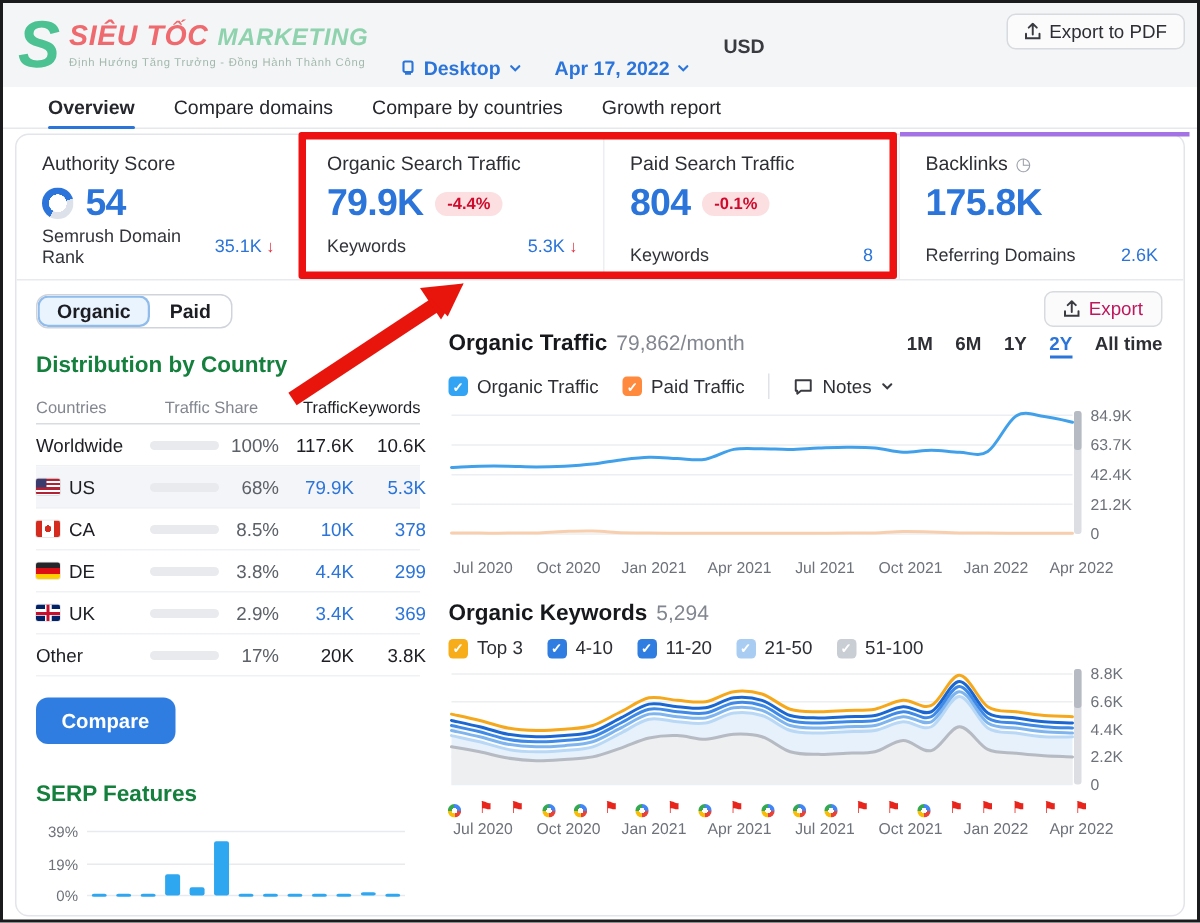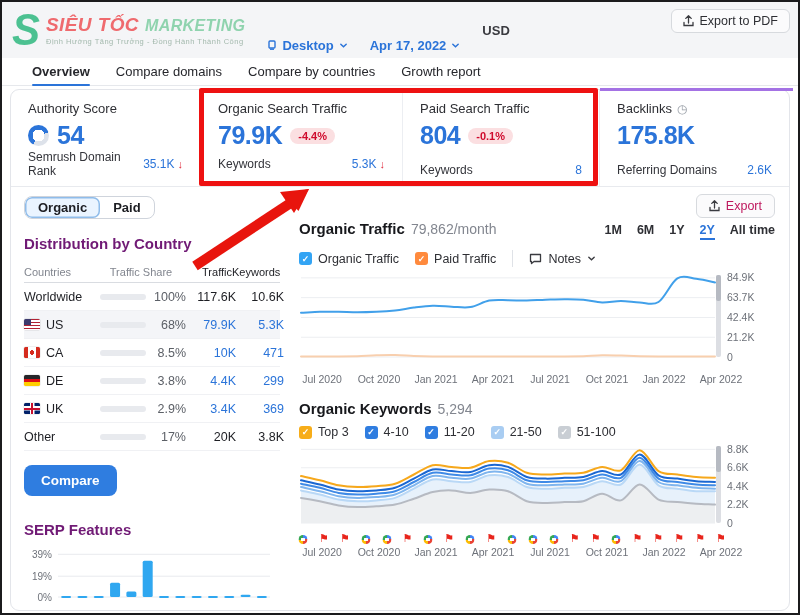--- a/index.html
+++ b/index.html
@@ -52,21 +52,21 @@
   .progress span { height:100%; }
   .progress span + span { margin-left:2px; }
   
   .main-row { display:flex; height:423px; }
   .left-col { width:278px; padding:9px 0 0 13px; }
   .right-col { flex:1; padding:7px 14px 0 10px; position:relative; }
   
   .segctl { display:inline-flex; border:1px solid #cfd4dc; border-radius:8px; background:#fff; overflow:hidden; }
   .seg { font-size:13px; font-weight:700; color:#1c1d22; padding:3px 13px; cursor:pointer; }
   .seg.active { background:#eaf4ff; box-shadow:inset 0 0 0 1.5px #8fbcea; border-radius:7px; }
-  .sec-title { font-size:15px; font-weight:800; color:#701a75; margin:16px 0 9px; }
+  .sec-title { font-size:15px; font-weight:800; color:#15803d; margin:16px 0 9px; }
   
   .ctable { width:256px; font-size:12.5px; }
   .crow { display:grid; grid-template-columns:76px 1fr 50px 48px; align-items:center; height:28px; border-bottom:1px solid #f0f1f4; }
   .chead { height:22px; font-size:11px; color:#82868f; border-bottom:1px solid #d9dce1; }
   .chead .tr,.chead .kw { text-align:right; }
   .chead .sh { text-align:center; }
   .crow.sel { background:#f4f5f8; }
   .cc { display:flex; align-items:center; gap:6px; color:#1d1e23; }
   .sharecell { display:flex; align-items:center; gap:6px; }
   .bar-track { width:46px; height:6px; background:#e8eaee; border-radius:3px; overflow:hidden; }
@@ -270,21 +270,21 @@
           <div class="crow">
             <span class="cc">
               <span class="flag flag-ca"></span>
               <span>CA</span>
             </span>
             <span class="sharecell">
               <span class="bar-track"><span class="bar-fill" style="width: 8.5%;"></span></span>
               <span class="pct">8.5%</span>
             </span>
             <span class="tr link">10K</span>
-            <span class="kw link">471</span>
+            <span class="kw link">378</span>
           </div>
           <div class="crow">
             <span class="cc">
               <span class="flag flag-de"></span>
               <span>DE</span>
             </span>
             <span class="sharecell">
               <span class="bar-track"><span class="bar-fill" style="width: 3.8%;"></span></span>
               <span class="pct">3.8%</span>
             </span>

